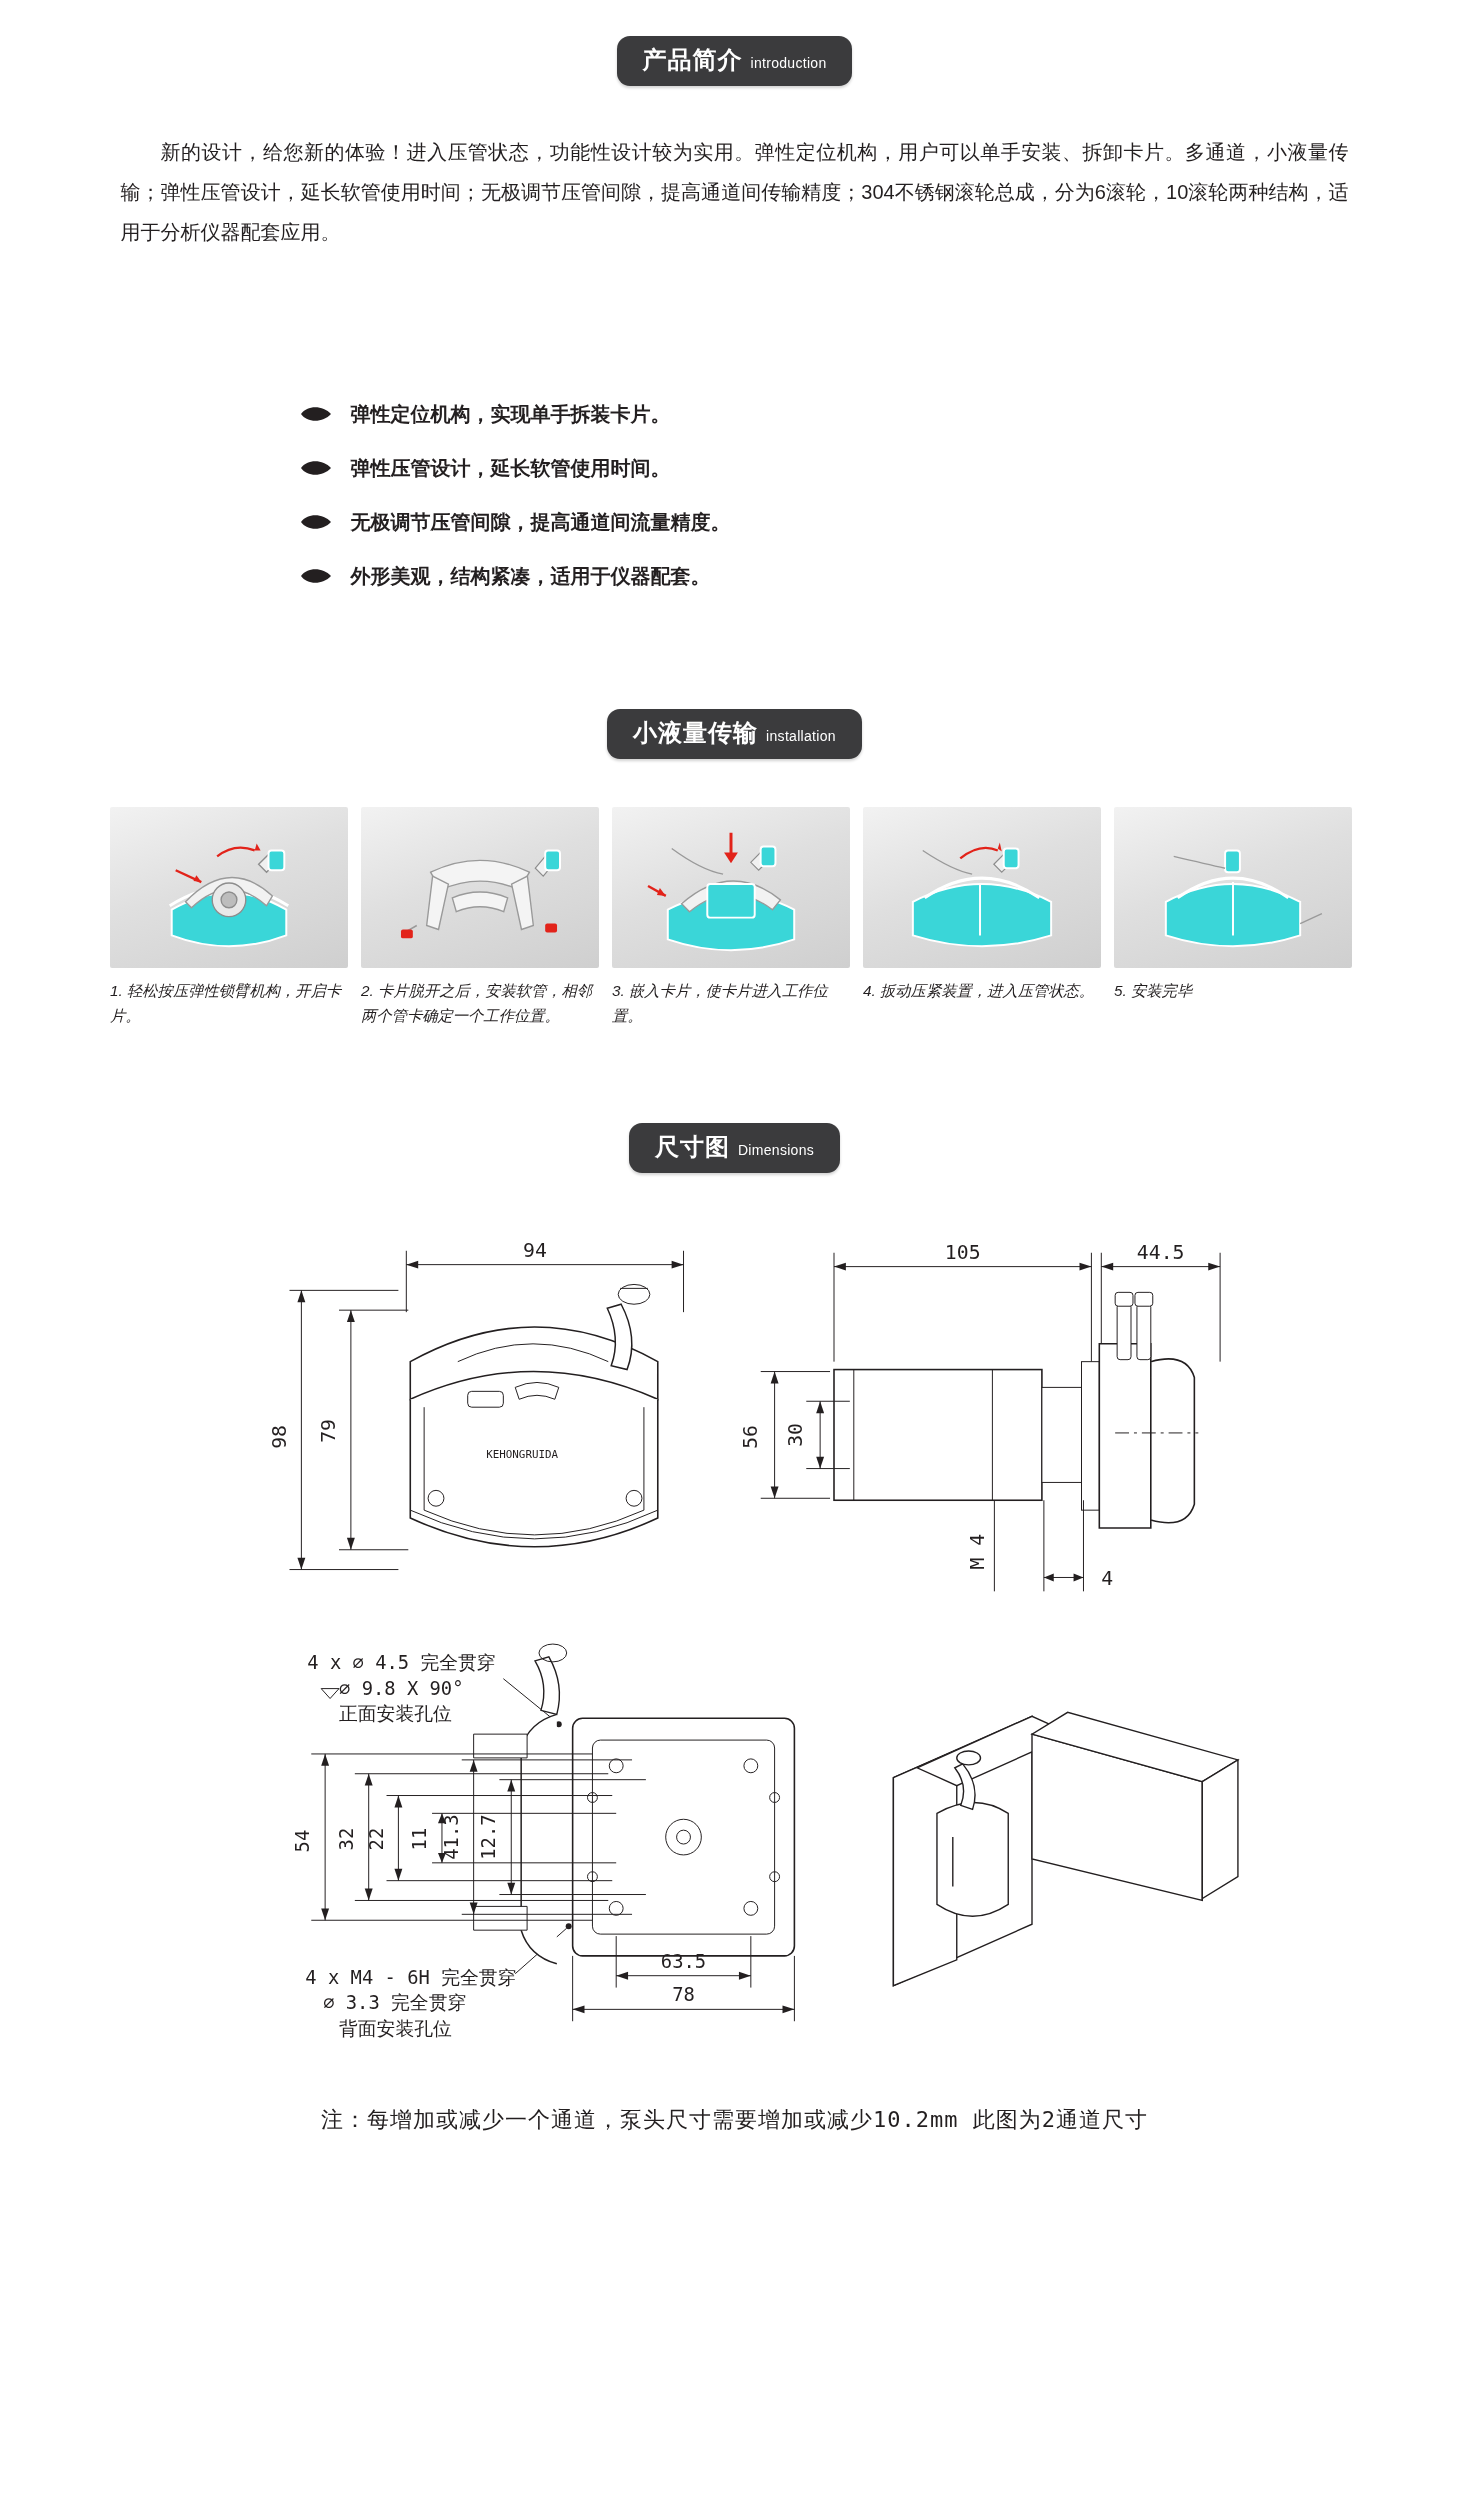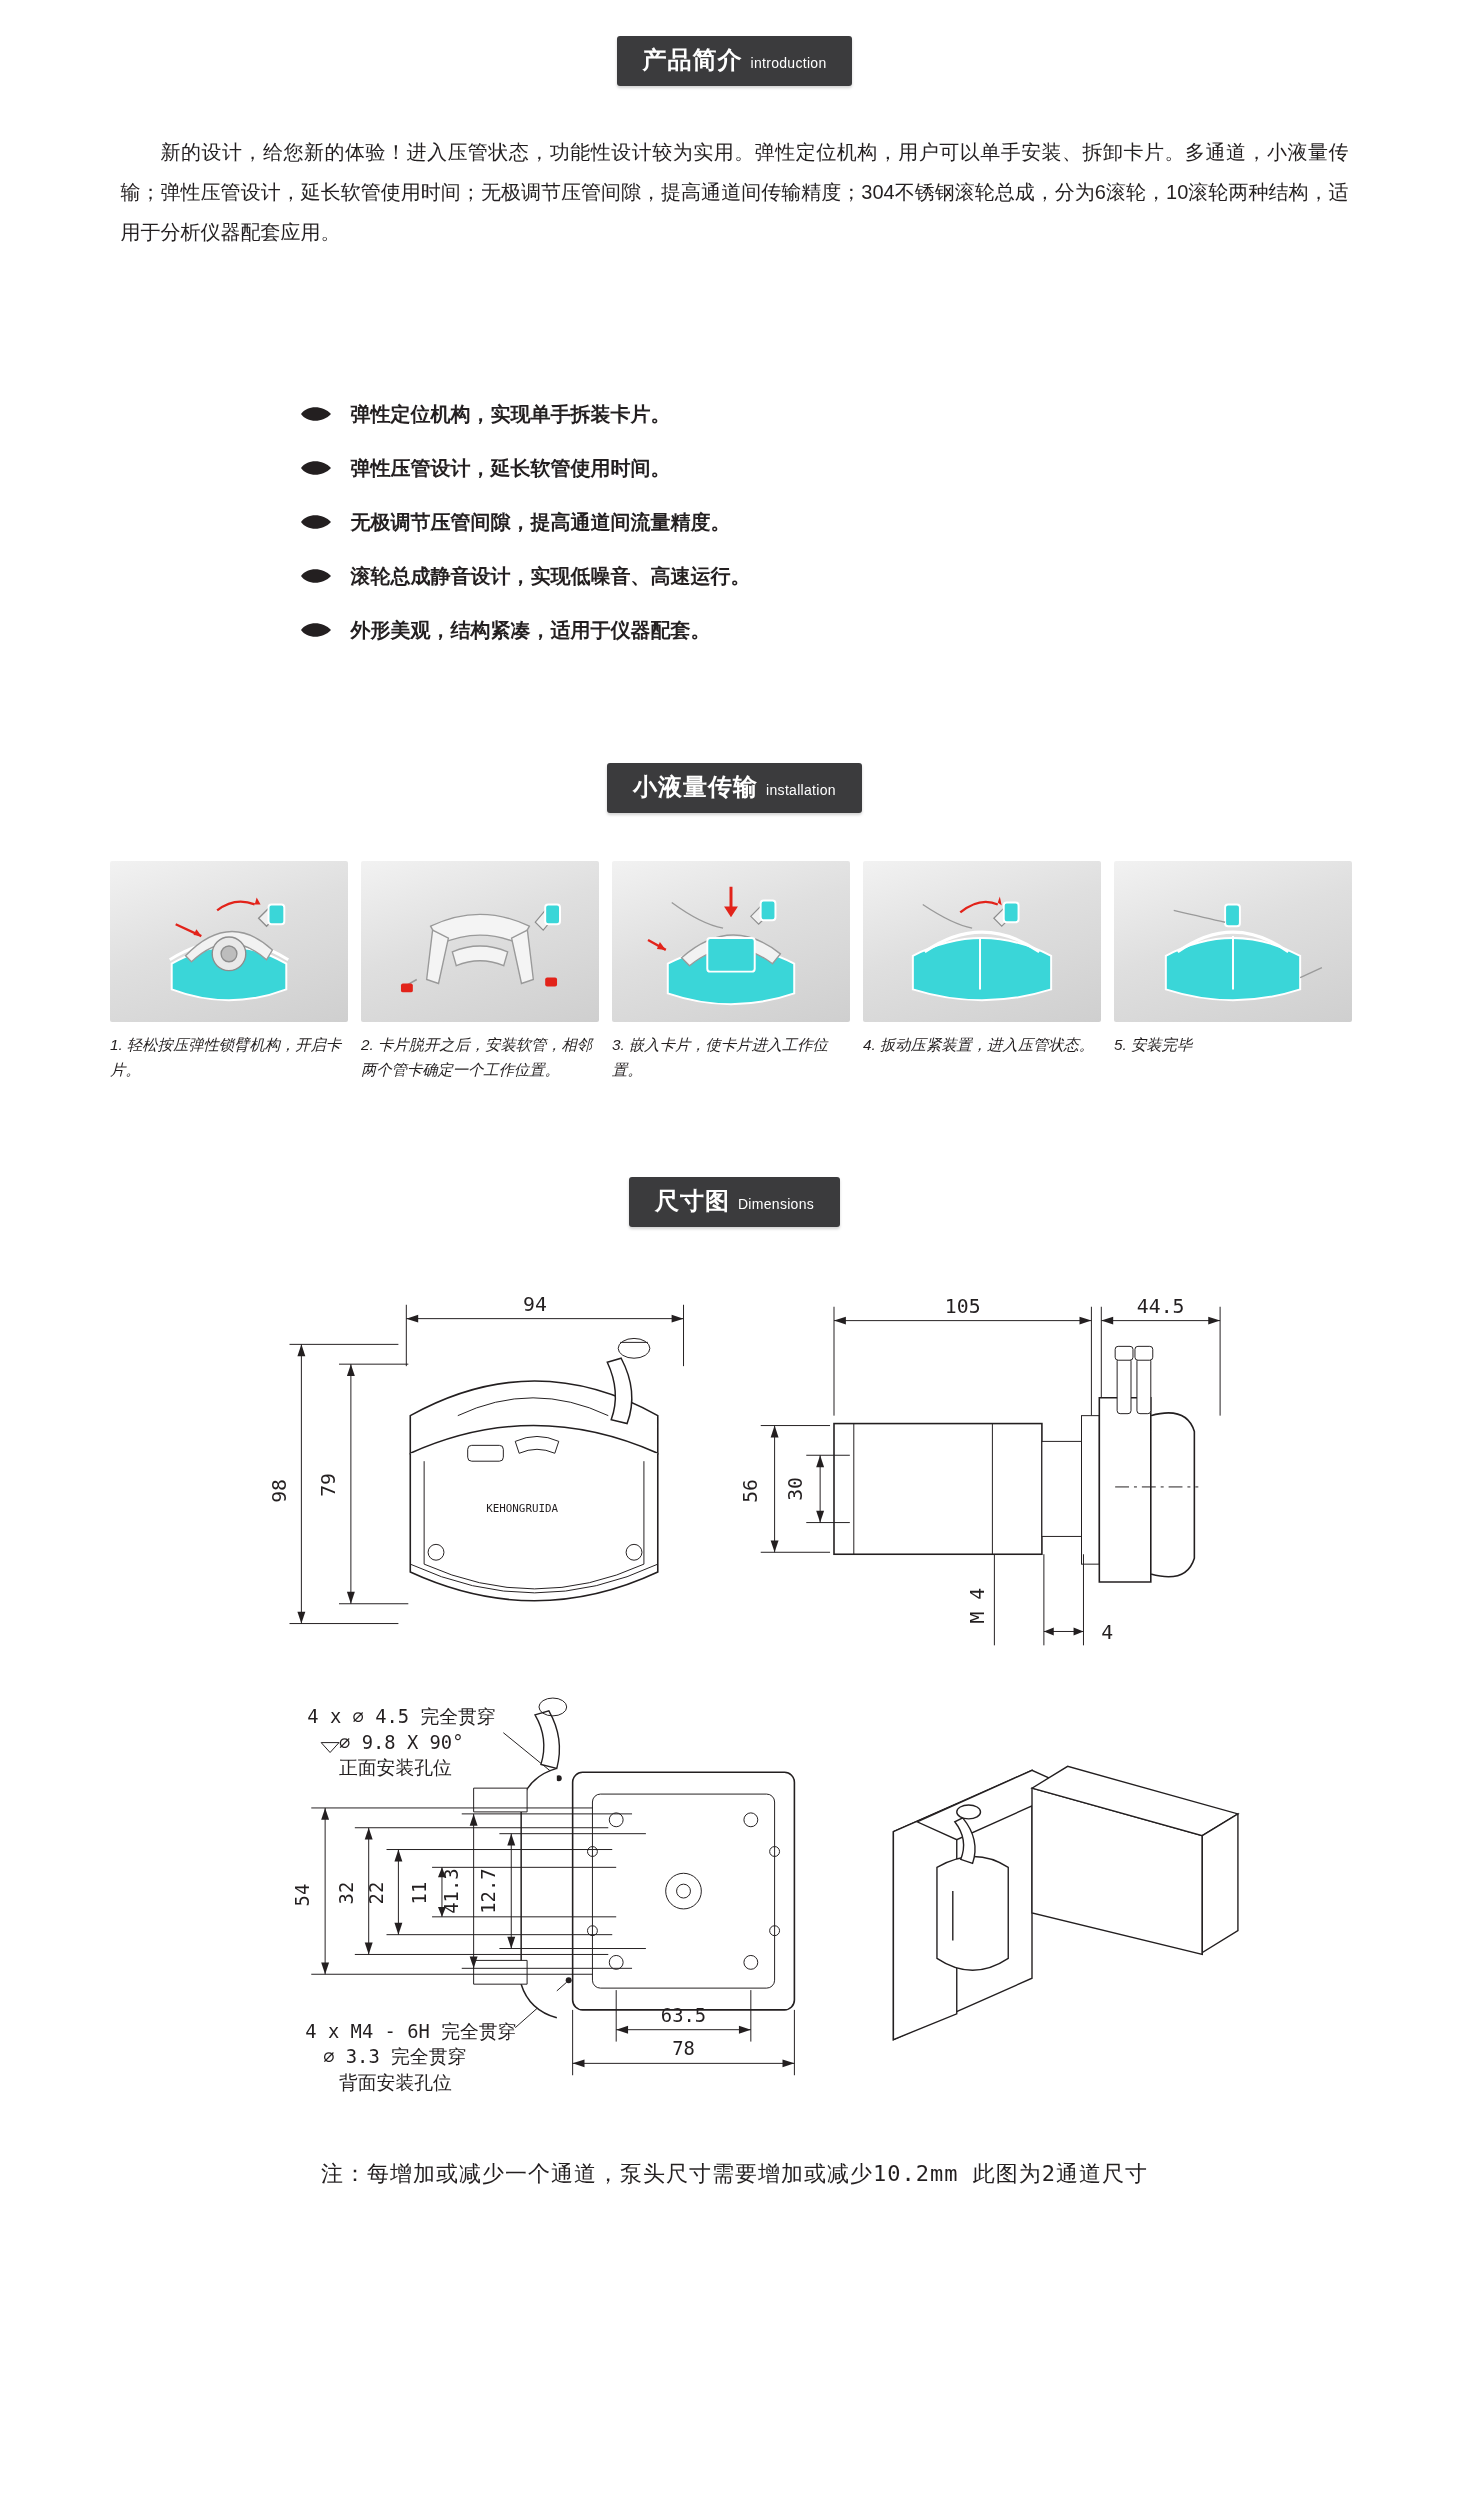--- a/index.html
+++ b/index.html
@@ -28,21 +28,21 @@
     align-items: center;
   }
   .banner {
     position: relative;
     display: inline-flex;
     align-items: baseline;
     gap: 8px;
     background: #3b3b3d;
     color: #ffffff;
     padding: 12px 26px 14px 26px;
-    border-radius: 3px;
+    border-radius: 13px;
     box-shadow: 0 2px 3px rgba(0,0,0,0.18);
   }
   .banner:after {
     content: "";
     position: absolute;
     left: 0; right: 0; bottom: -9px;
     height: 9px;
     background: #d9d9d9;
     border-radius: 0 0 3px 3px;
     z-index: -1;
@@ -177,28 +177,20 @@
       </span>
       <span class="feature-text">弹性压管设计，延长软管使用时间。</span>
     </div>
     <div class="feature-row">
       <span class="bullet">
         <svg width="34" height="20" viewBox="0 0 34 20">
             <path d="M2 10 C 8 1, 24 1, 32 10 C 24 19, 8 19, 2 10 Z" fill="#231f20"></path>
           </svg>
       </span>
       <span class="feature-text">无极调节压管间隙，提高通道间流量精度。</span>
-    </div>
-    <div class="feature-row">
-      <span class="bullet">
-        <svg width="34" height="20" viewBox="0 0 34 20">
-            <path d="M2 10 C 8 1, 24 1, 32 10 C 24 19, 8 19, 2 10 Z" fill="#231f20"></path>
-          </svg>
-      </span>
-      <span class="feature-text">滚轮总成静音设计，实现低噪音、高速运行。</span>
     </div>
     <div class="feature-row">
       <span class="bullet">
         <svg width="34" height="20" viewBox="0 0 34 20">
             <path d="M2 10 C 8 1, 24 1, 32 10 C 24 19, 8 19, 2 10 Z" fill="#231f20"></path>
           </svg>
       </span>
       <span class="feature-text">外形美观，结构紧凑，适用于仪器配套。</span>
     </div>
   </div>

